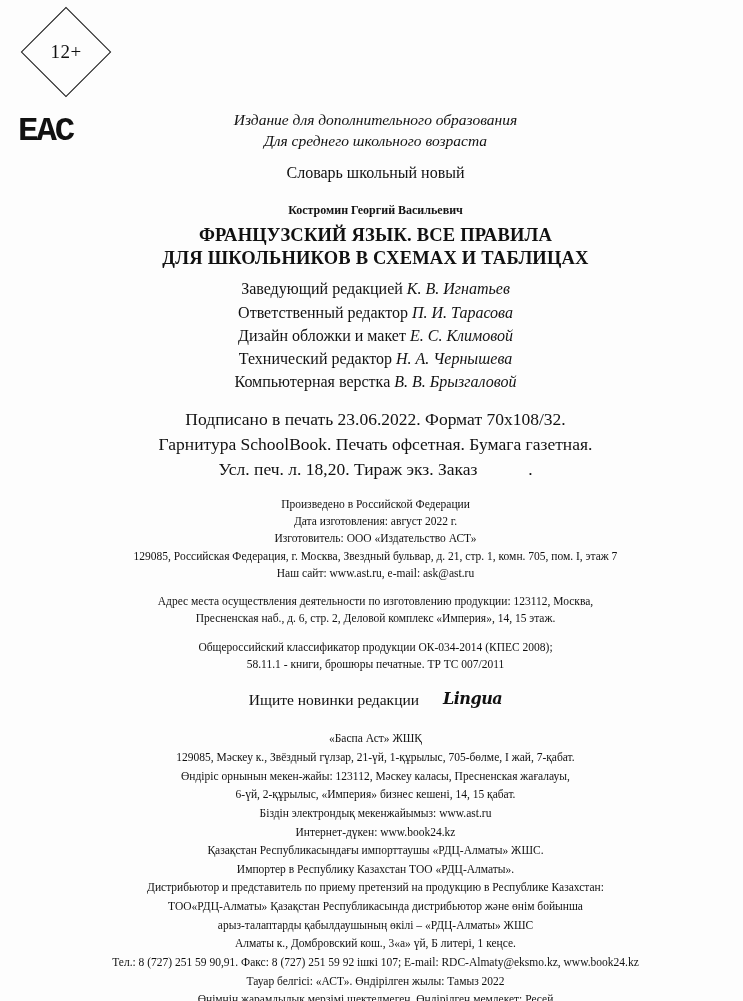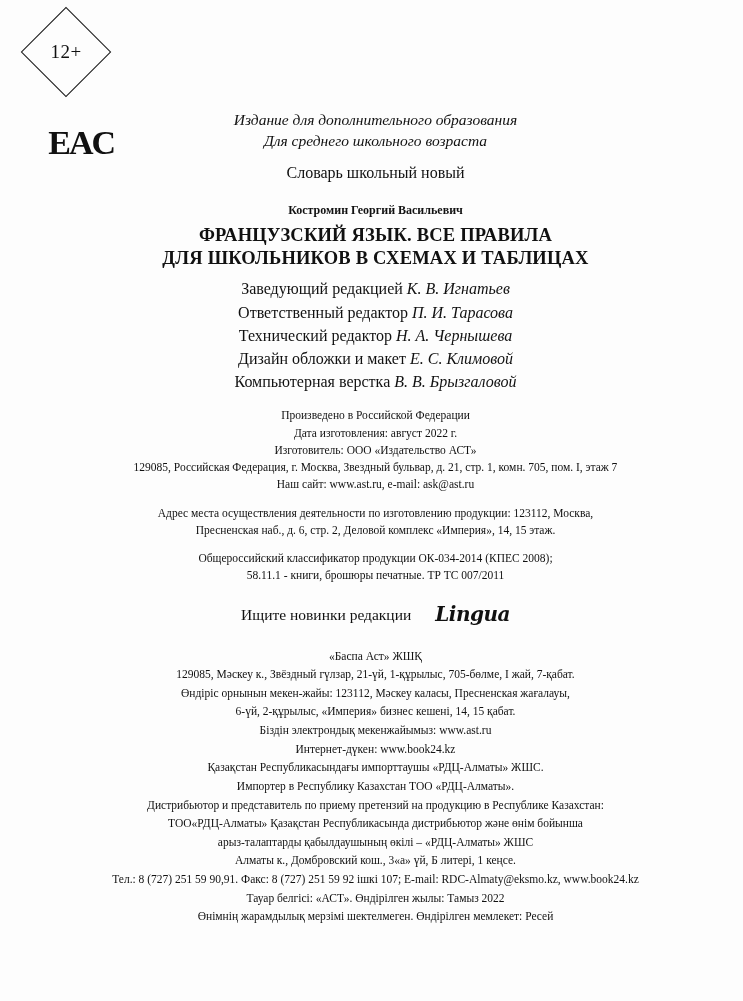--- a/index.html
+++ b/index.html
@@ -52,27 +52,27 @@
     width: 62px; height: 62px;
     transform: rotate(-45deg);
     display: flex;
     align-items: center;
     justify-content: center;
     font-family: "Liberation Serif", serif;
     font-size: 19px;
     letter-spacing: 0.5px;
   }
   .eac {
-    margin-top: 42px;
-    font-family: Liberation Serif, serif;
+    margin-top: 30px;
+    font-family: Liberation Mono, monospace;
     font-weight: 700;
     font-size: 34px;
     letter-spacing: -2px;
     line-height: 1;
-    text-align: right;
+    text-align: left;
   }
 
   
   .ital {
     font-style: italic;
     font-size: 15.5px;
     line-height: 1.35;
   }
   .line-reg {
     font-size: 16px;
@@ -121,21 +121,21 @@
     line-height: 1.4;
     display: flex;
     align-items: center;
     justify-content: center;
     gap: 24px;
   }
   .lingua-word {
     font-family: "DejaVu Serif", serif;
     font-style: italic;
     font-weight: 700;
-    font-size: 20px;
+    font-size: 16px;
     letter-spacing: -0.5px;
     position: relative;
     top: -1px;
   }
 
   .kaz-block {
     margin-top: 18px;
     font-size: 11.5px;
     line-height: 1.62;
   }
@@ -167,33 +167,44 @@
     <div class="credits">
       <div>
         <span>Заведующий редакцией</span>
         <em>К. В. Игнатьев</em>
       </div>
       <div>
         <span>Ответственный редактор</span>
         <em>П. И. Тарасова</em>
       </div>
       <div>
+        <span>Дизайн обложки и макет</span>
+        <em>Е. С. Климовой</em>
+      </div>
+      <div>
         <span>Технический редактор</span>
         <em>Н. А. Чернышева</em>
       </div>
       <div>
-        <span>Дизайн обложки и макет</span>
-        <em>Е. С. Климовой</em>
-      </div>
-      <div>
         <span>Компьютерная верстка</span>
         <em>В. В. Брызгаловой</em>
       </div>
     </div>
 
+    <div class="print-block">
+      <div>Подписано в печать 23.06.2022. Формат 70x108/32.</div>
+      <div>Гарнитура SchoolBook. Печать офсетная. Бумага газетная.</div>
+      <div>
+        <span>Усл. печ. л. 18,20. Тираж</span>
+        <span></span>
+        <span>экз. Заказ</span>
+        <span class="gap"></span>
+        <span>.</span>
+      </div>
+    </div>
 
     <div class="small-block">
       <div>Произведено в Российской Федерации</div>
       <div>Дата изготовления: август 2022 г.</div>
       <div>Изготовитель: ООО «Издательство АСТ»</div>
       <div>129085, Российская Федерация, г. Москва, Звездный бульвар, д. 21, стр. 1, комн. 705, пом. I, этаж 7</div>
       <div>Наш сайт: www.ast.ru, e-mail: ask@ast.ru</div>
 
       <div class="sp">Адрес места осуществления деятельности по изготовлению продукции: 123112, Москва,</div>
       <div>Пресненская наб., д. 6, стр. 2, Деловой комплекс «Империя», 14, 15 этаж.</div>

